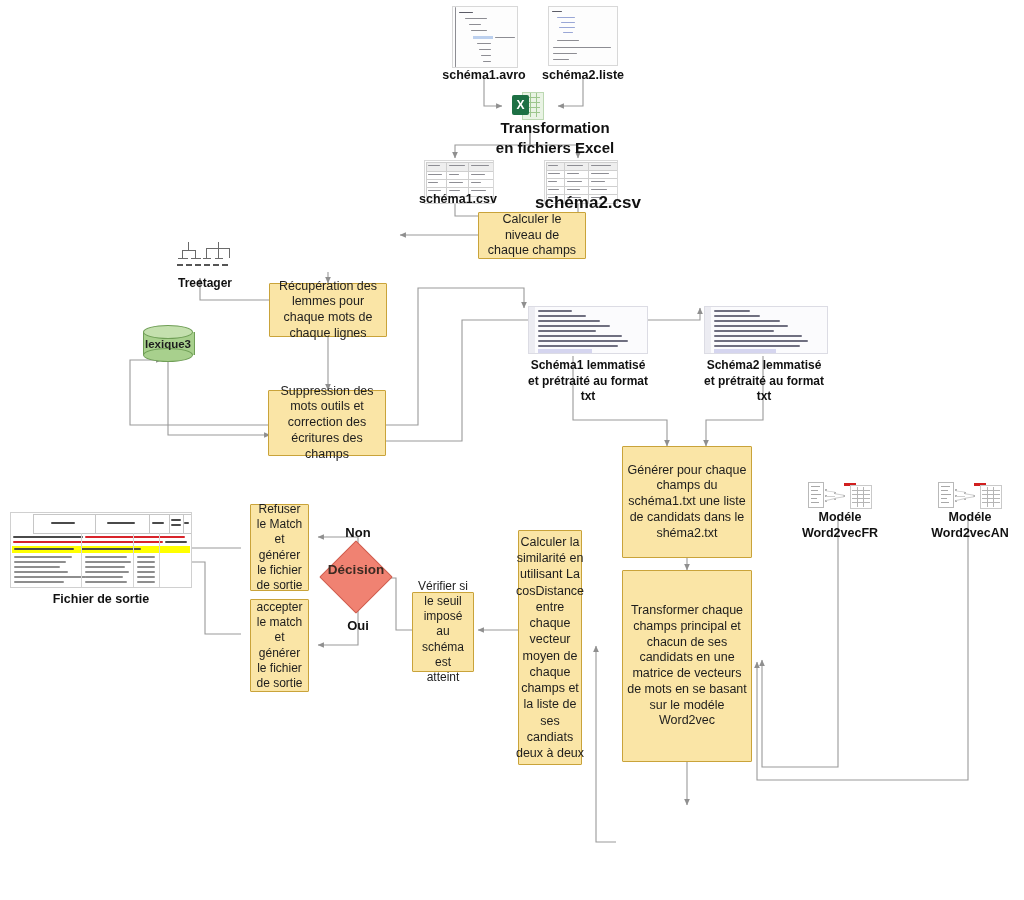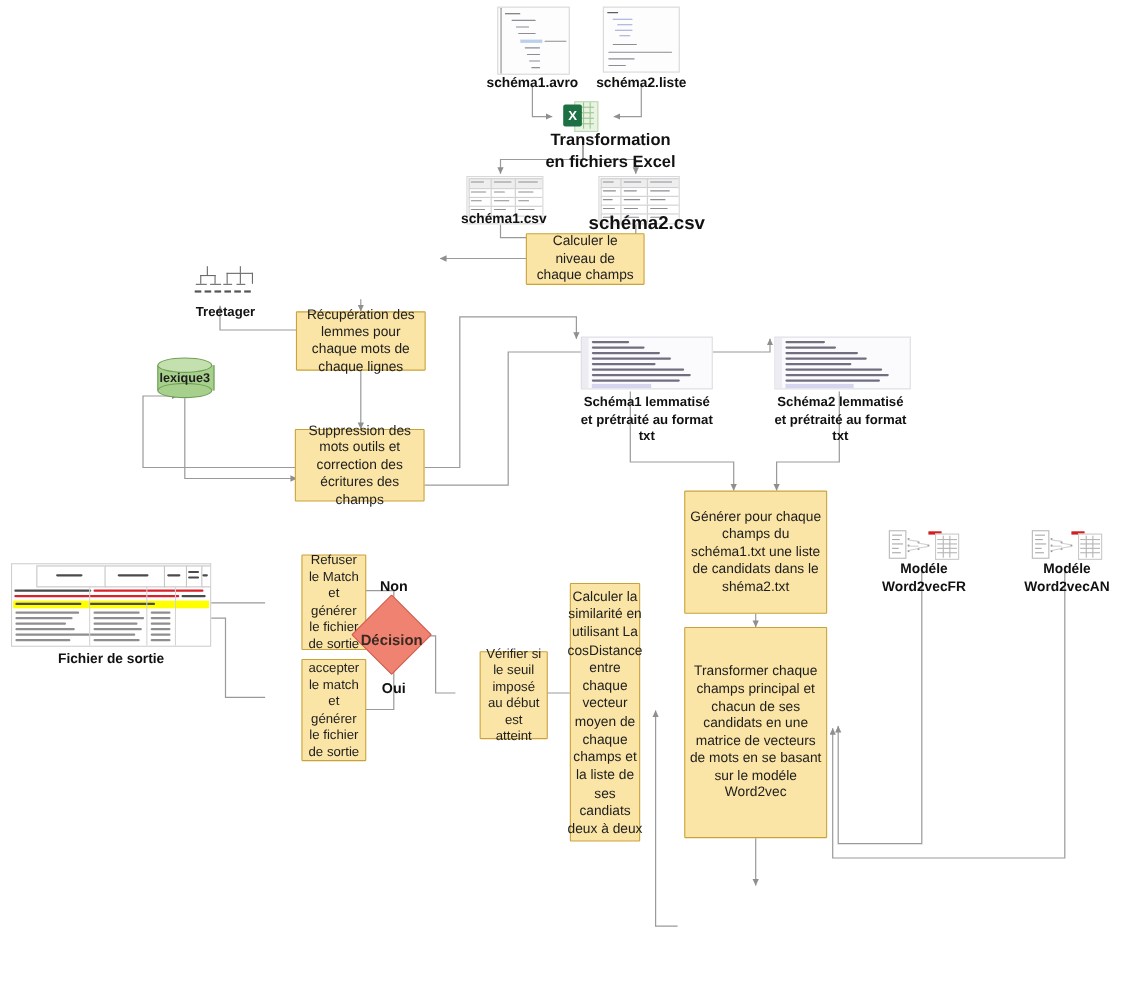--- a/index.html
+++ b/index.html
@@ -8,21 +8,21 @@
   #stage{position:absolute;left:0;top:0;width:1024px;height:900px;}
   svg#wires{position:absolute;left:0;top:0;width:1024px;height:900px;pointer-events:none;}
 
   .node{position:absolute;box-sizing:border-box;}
 
   .procbox{
     background:#fae5a6;border:1.3px solid #c9a33a;border-radius:1px;
     display:flex;align-items:center;justify-content:center;text-align:center;
     font-size:12.5px;line-height:1.26;padding:3px 4px;color:#1d1d1d;
   }
-  .procbox.small{font-size:12px;margin-left:24px;}
+  .procbox.small{font-size:12px;}
   .procbox.narrow{font-size:12.5px;line-height:1.3;}
 
   .diamond{
     background:#f08272;border:1.4px solid #cf5b4c;
     transform:rotate(45deg);border-radius:1px;
   }
   .diamond-label{
     position:absolute;display:flex;align-items:center;justify-content:center;
     font-size:13.5px;font-weight:bold;color:#3b2a22;white-space:nowrap;
   }
@@ -275,28 +275,28 @@
 
   <div class="node procbox" style="left:268px;top:390px;width:118px;height:66px;">Suppression des mots outils et correction des écritures des champs</div>
 
   <div class="node procbox" style="left:622px;top:446px;width:130px;height:112px;">Générer pour chaque champs du schéma1.txt une liste de candidats dans le shéma2.txt</div>
 
   <div class="node procbox" style="left:622px;top:570px;width:130px;height:192px;">Transformer chaque champs principal et chacun de ses candidats en une matrice de vecteurs de mots en se basant sur le modéle Word2vec</div>
 
 
   <div class="node procbox narrow" style="left:518px;top:530px;width:64px;height:235px;">Calculer la similarité en utilisant La cosDistance entre chaque vecteur moyen de chaque champs et la liste de ses candiats deux à deux</div>
 
-  <div class="node procbox small" style="left:412px;top:592px;width:62px;height:80px;">Vérifier si le seuil imposé au début est atteint</div>
+  <div class="node procbox small" style="left:412px;top:592px;width:62px;height:80px;">Vérifier si le seuil imposé au schéma est atteint</div>
 
   <div class="node procbox small" style="left:250px;top:504px;width:59px;height:87px;">Refuser le Match et générer le fichier de sortie</div>
 
   <div class="node procbox small" style="left:250px;top:599px;width:59px;height:93px;">accepter le match et générer le fichier de sortie</div>
 
   <div class="node diamond" style="left:330px;top:551px;width:52px;height:52px;"></div>
-  <div class="diamond-label" style="left:316px;top:572px;width:80px;height:18px;text-align:center;">Décision</div>
+  <div class="diamond-label" style="left:316px;top:560px;width:80px;height:18px;text-align:center;">Décision</div>
   <div class="edgelabel" style="left:330px;top:525px;width:56px;">Non</div>
   <div class="edgelabel" style="left:330px;top:618px;width:56px;">Oui</div>
 
   <div class="tree" style="left:174px;top:240px;width:62px;height:34px;">
     <div class="tl" style="left:14px;top:2px;width:1px;height:8px;"></div>
     <div class="tl" style="left:44px;top:2px;width:1px;height:6px;"></div>
     <div class="tl" style="left:8px;top:10px;width:14px;height:1px;"></div>
     <div class="tl" style="left:32px;top:8px;width:24px;height:1px;"></div>
     <div class="tl" style="left:8px;top:10px;width:1px;height:8px;"></div>
     <div class="tl" style="left:21px;top:10px;width:1px;height:8px;"></div>

